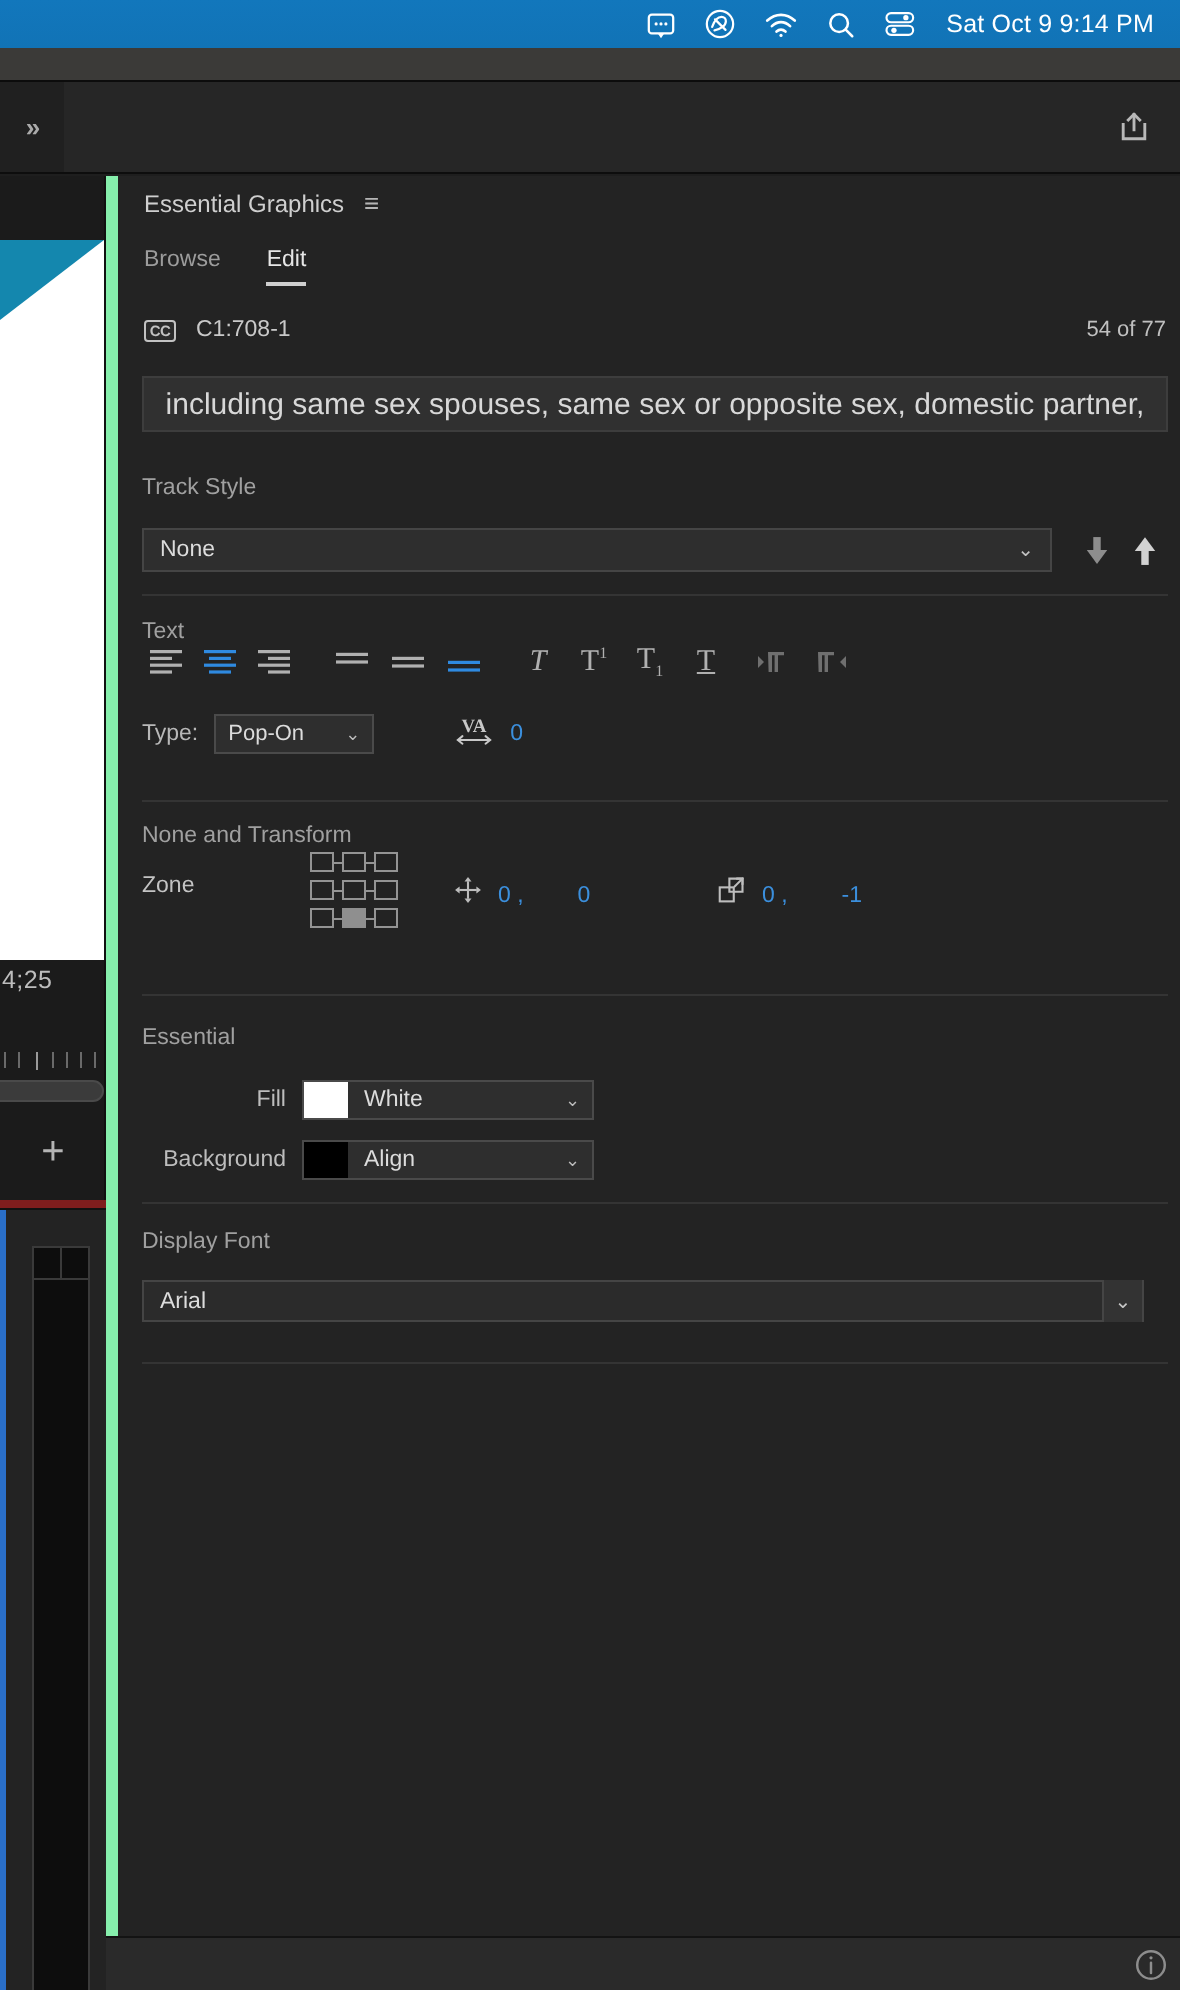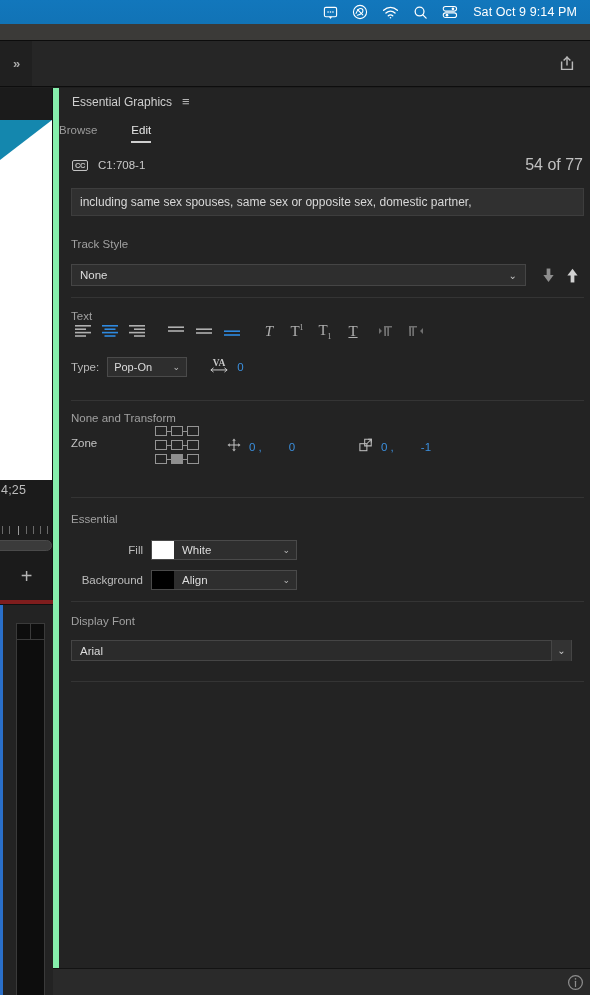--- a/index.html
+++ b/index.html
@@ -123,47 +123,47 @@
   }
   .eg-header {
     position: absolute; left: 0; top: 0; width: 537px; height: 27px;
     display: flex; align-items: center; padding-left: 13px; gap: 10px;
   }
   .eg-title { color: #cfcfcf; font-size: 12px; }
   .eg-hamburger { color: #b5b5b5; font-size: 13px; line-height: 1; }
 
   .eg-tabs {
     position: absolute; left: 0; top: 36px; width: 458px; height: 26px;
-    display: flex; align-items: flex-start; gap: 34px;
+    display: flex; align-items: flex-start; padding-left: 13px; gap: 23px;
   }
   .eg-tab {
     color: #9c9c9c; font-size: 11.5px; padding-bottom: 5px;
     border-bottom: 2px solid transparent;
   }
   .eg-tab.active { color: #e6e6e6; border-bottom-color: #cfcfcf; }
 
   .eg-capmeta {
     position: absolute; left: 13px; top: 68px; width: 511px; height: 18px;
     display: flex; align-items: center;
   }
   .cc-badge {
     width: 16px; height: 11px; border: 1.5px solid #c2c2c2; border-radius: 2px;
     color: #c2c2c2; font-size: 7.5px; font-weight: bold;
     display: flex; align-items: center; justify-content: center;
     letter-spacing: -0.3px; margin-right: 10px;
     background: #2b2b2b;
   }
   .cap-id { color: #c9c9c9; font-size: 11.5px; }
-  .cap-count { margin-left: auto; color: #c0c0c0; font-size: 16px; }
+  .cap-count { margin-left: auto; color: #c0c0c0; font-size: 11px; }
 
   .eg-textbox {
     position: absolute; left: 12px; top: 100px; width: 513px; height: 28px;
     background: #303030; border: 1px solid #3d3d3d;
     display: flex; align-items: center; padding: 0 8px;
-    color: #d8d8d8; font-size: 12px;
+    color: #d8d8d8; font-size: 15px; justify-content: center;
   }
 
   .divider {
     position: absolute; left: 12px; width: 513px; height: 1px; background: #343434;
   }
 
   .sect-label {
     position: absolute; color: #a0a0a0; font-size: 11.5px;
   }
 
@@ -191,21 +191,21 @@
     position: absolute; left: 12px; top: 268px; height: 22px;
     display: flex; align-items: center;
   }
   .type-lbl { color: #b8b8b8; font-size: 11.5px; margin-right: 8px; }
   .type-select {
     width: 80px; height: 20px; background: #2e2e2e; border: 1px solid #4a4a4a;
     display: flex; align-items: center; padding: 0 6px;
     color: #dcdcdc; font-size: 11px;
   }
   .type-select .chev { margin-left: auto; color: #bdbdbd; font-size: 9px; }
-  .track-ico { margin-left: 22px; }
+  .track-ico { margin-left: 40px; }
   .track-val { color: #3b8fdd; font-size: 11.5px; margin-left: 8px; }
 
   
   .zone-lbl { position: absolute; left: 12px; top: 349px; color: #c3c3c3; font-size: 11.5px; }
   .zone-grid {
     position: absolute; left: 96px; top: 338px; width: 46px; height: 38px;
   }
   .zc {
     position: absolute; width: 12px; height: 10px;
     border: 1px solid #949494; background: transparent;

